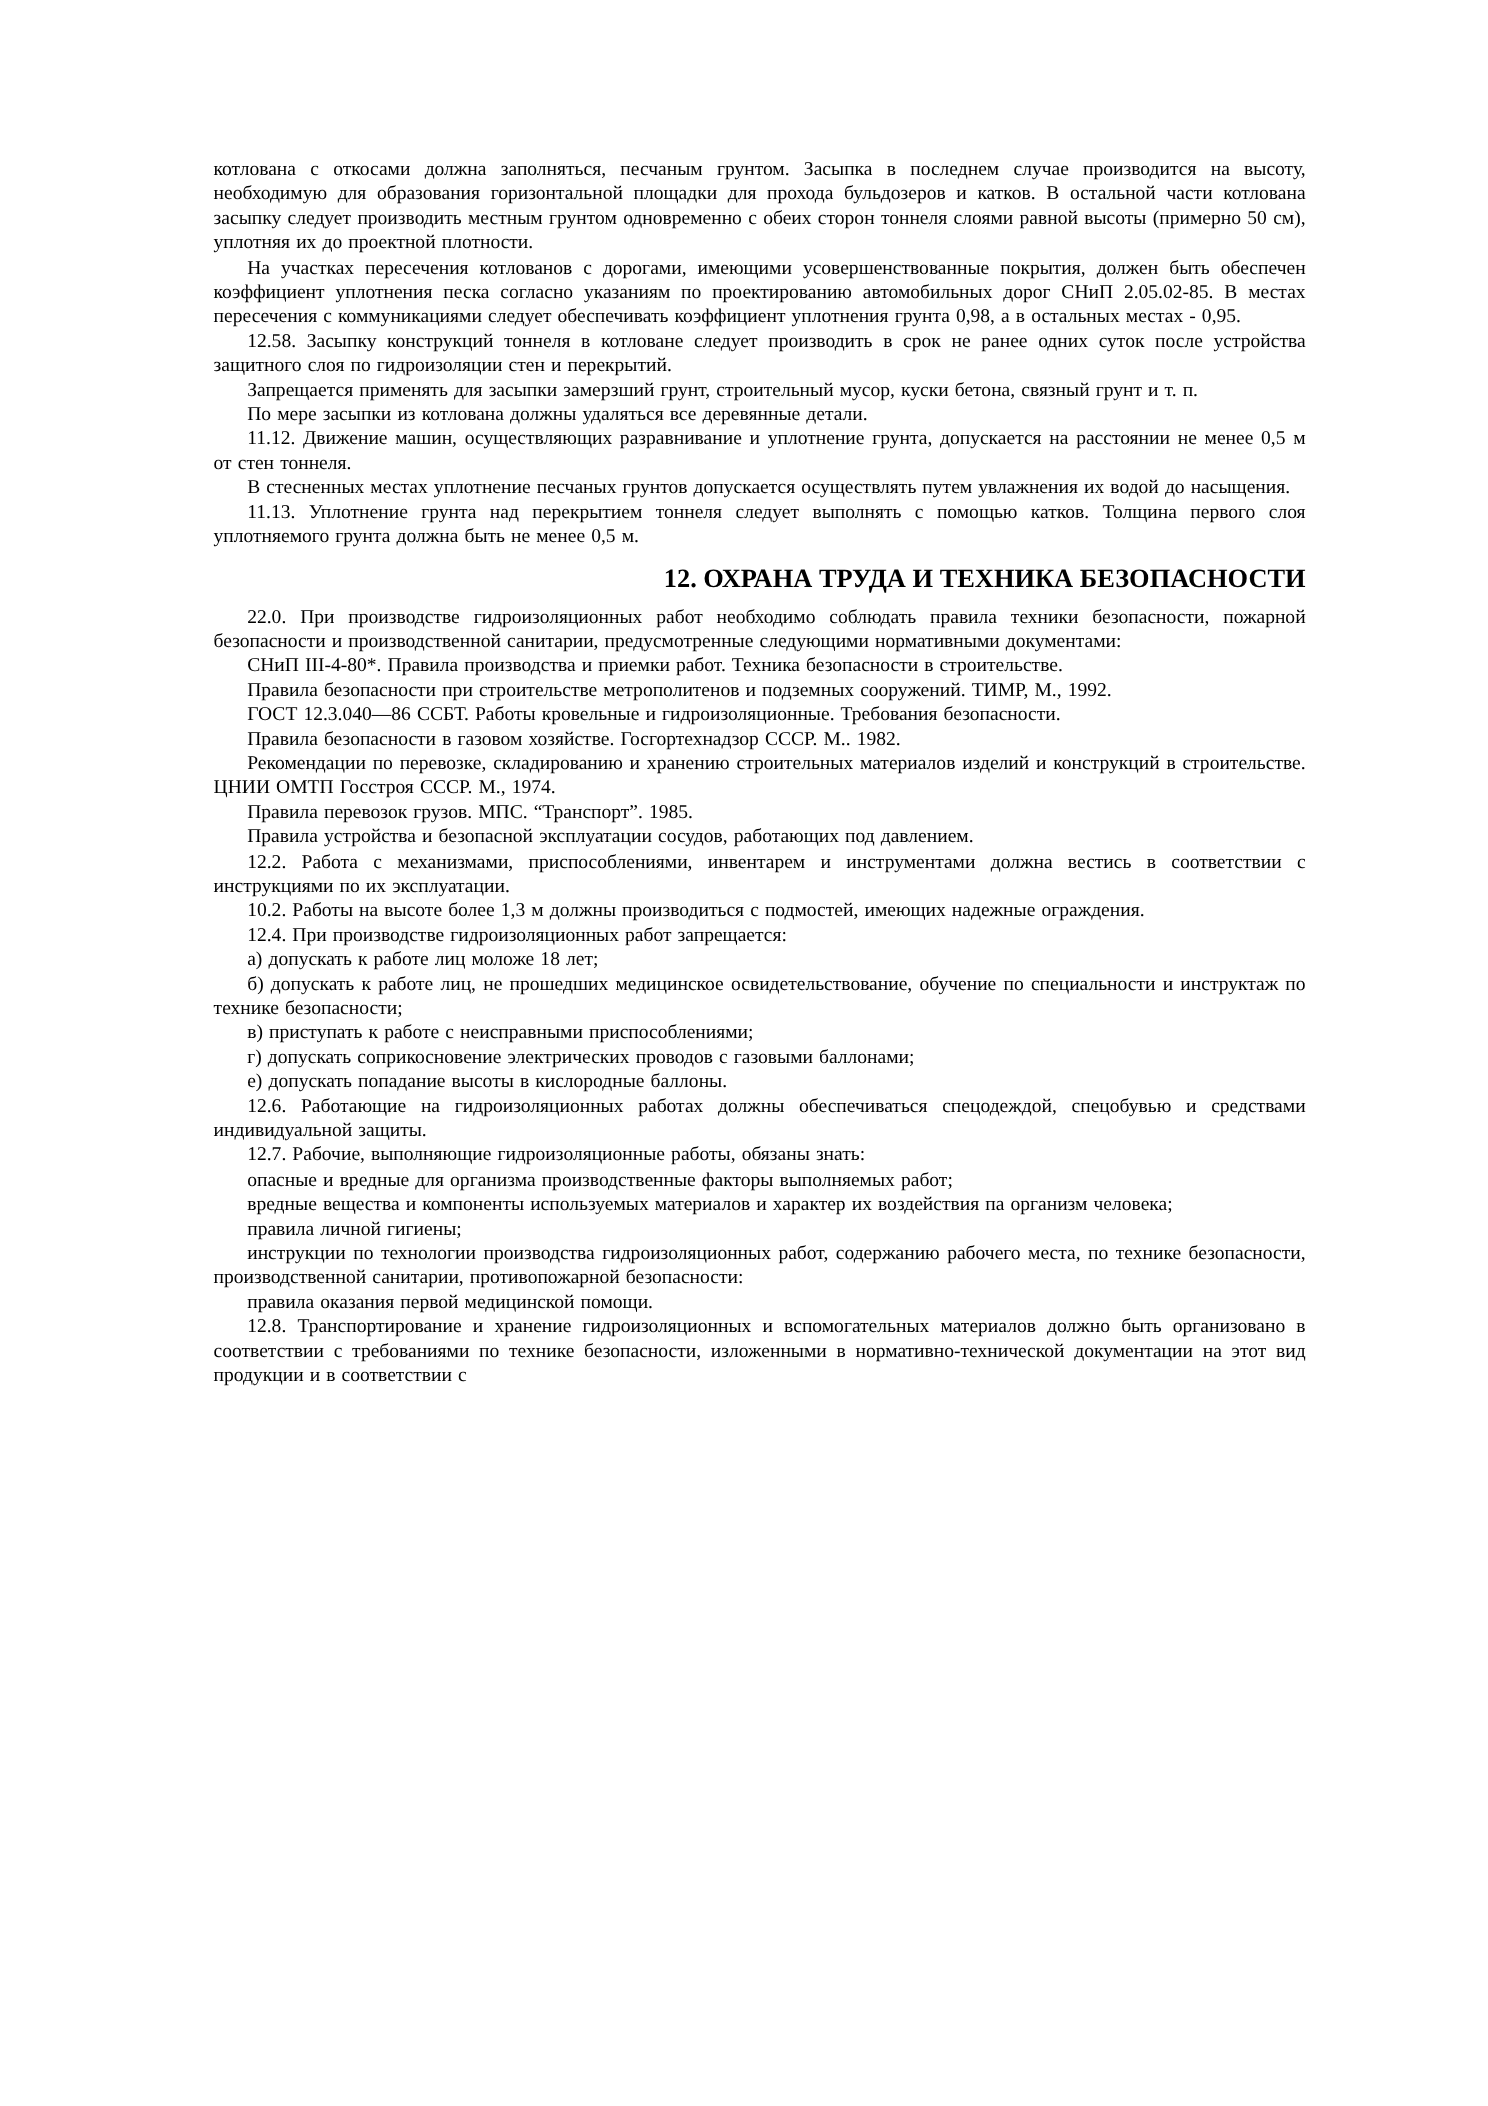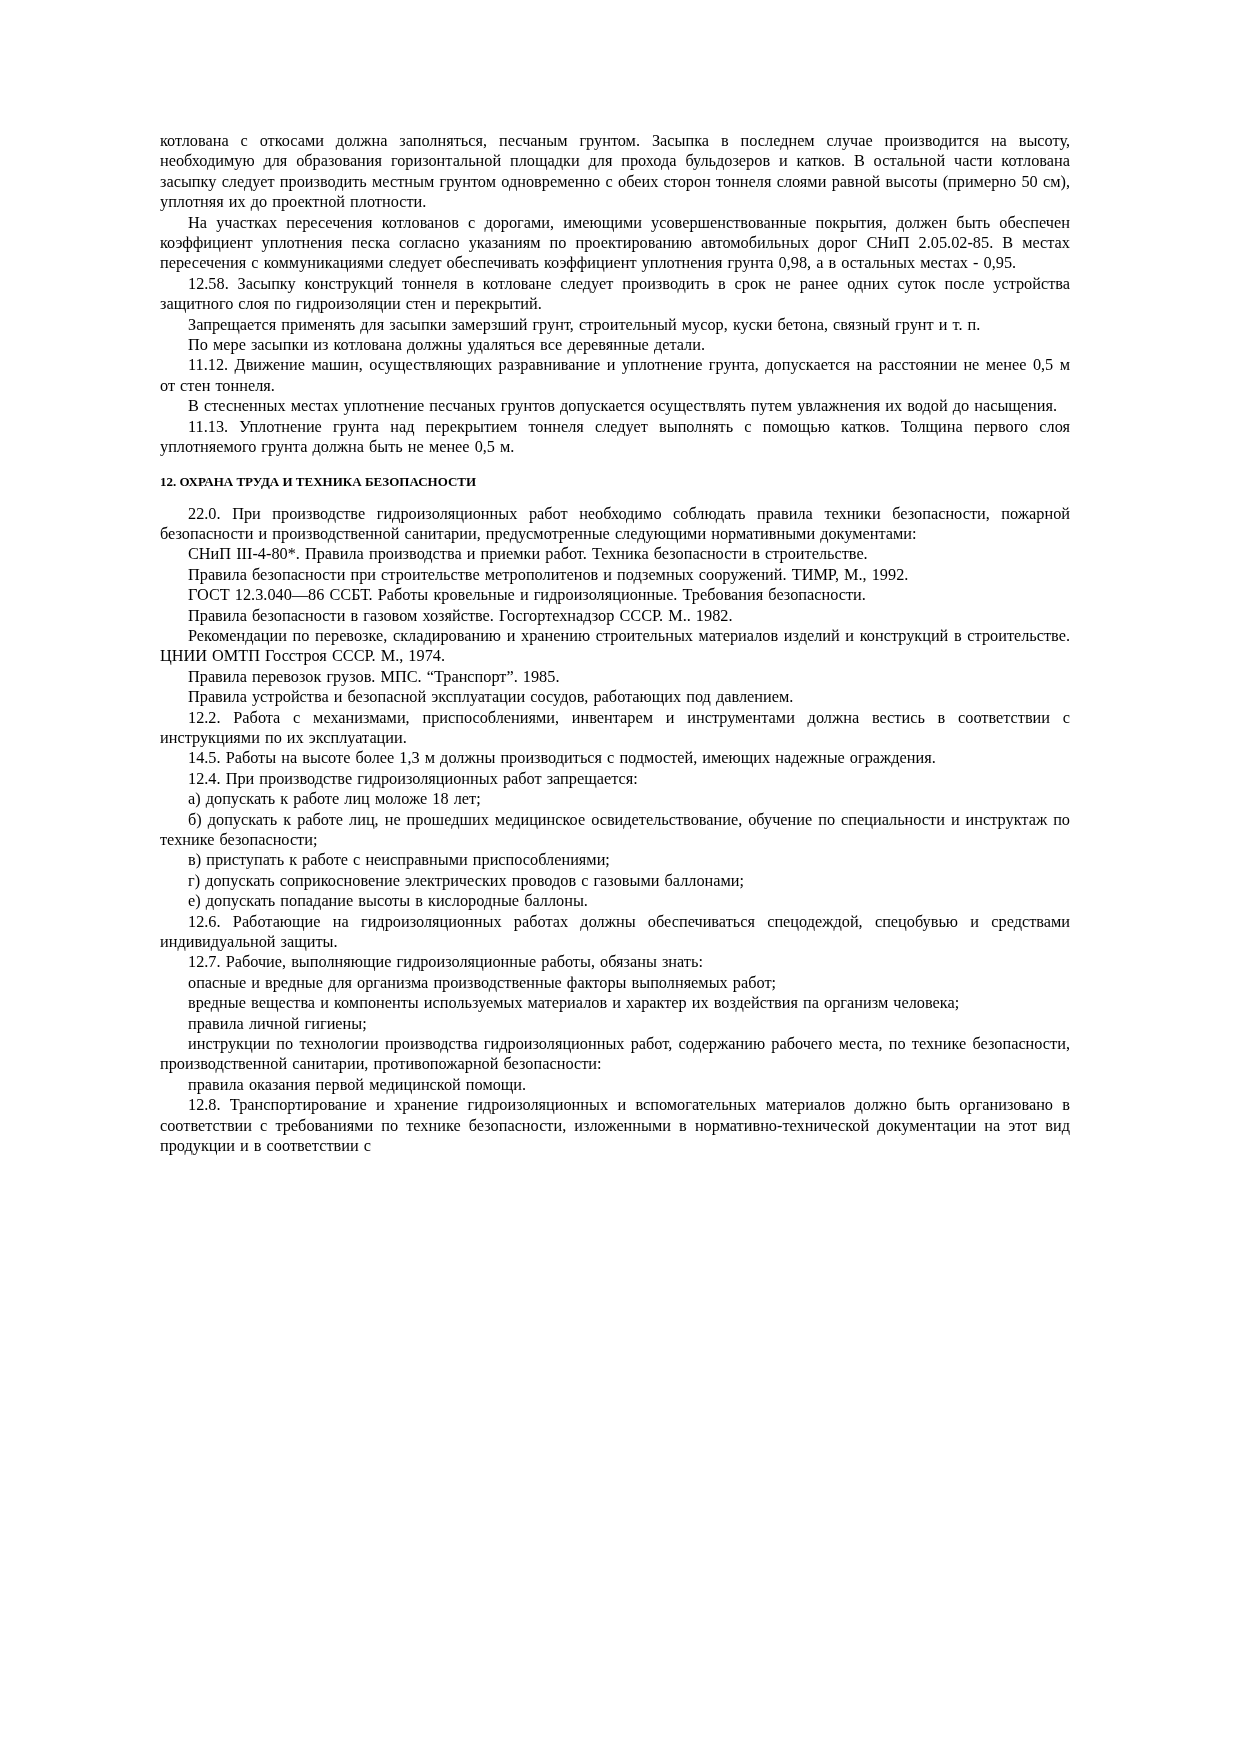--- a/index.html
+++ b/index.html
@@ -11,41 +11,41 @@
     position: relative;
     width: 1240px;
     height: 1755px;
     background: #ffffff;
     color: #000000;
     font-family: "Liberation Serif", "DejaVu Serif", serif;
     overflow: hidden;
   }
   .content {
     position: absolute;
-    left: 160px;
+    left: 178px;
     top: 131px;
     width: 910px;
   }
   .para {
     margin: 0;
     font-size: 16.3px;
     line-height: 20.4px;
     text-align: justify;
     text-indent: 28px;
     word-spacing: 1px;
   }
   .para.no-indent {
     text-indent: 0;
   }
   .heading {
     margin: 14px 0 12px 0;
-    font-size: 13px;
+    font-size: 22px;
     line-height: 20px;
     font-weight: bold;
-    text-align: left;
+    text-align: right;
   }
 </style>
 </head>
 <body>
 
 <div class="page">
   <div class="content">
     <p class="para no-indent">котлована с откосами должна заполняться, песчаным грунтом. Засыпка в последнем случае производится на высоту, необходимую для образования горизонтальной площадки для прохода бульдозеров и катков. В остальной части котлована засыпку следует производить местным грунтом одновременно с обеих сторон тоннеля слоями равной высоты (примерно 50 см), уплотняя их до проектной плотности.</p>
     <p class="para">На участках пересечения котлованов с дорогами, имеющими усовершенствованные покрытия, должен быть обеспечен коэффициент уплотнения песка согласно указаниям по проектированию автомобильных дорог СНиП 2.05.02-85. В местах пересечения с коммуникациями следует обеспечивать коэффициент уплотнения грунта 0,98, а в остальных местах - 0,95.</p>
     <p class="para">12.58. Засыпку конструкций тоннеля в котловане следует производить в срок не ранее одних суток после устройства защитного слоя по гидроизоляции стен и перекрытий.</p>
@@ -59,21 +59,21 @@
 
     <p class="para">22.0. При производстве гидроизоляционных работ необходимо соблюдать правила техники безопасности, пожарной безопасности и производственной санитарии, предусмотренные следующими нормативными документами:</p>
     <p class="para">СНиП III-4-80*. Правила производства и приемки работ. Техника безопасности в строительстве.</p>
     <p class="para">Правила безопасности при строительстве метрополитенов и подземных сооружений. ТИМР, М., 1992.</p>
     <p class="para">ГОСТ 12.3.040—86 ССБТ. Работы кровельные и гидроизоляционные. Требования безопасности.</p>
     <p class="para">Правила безопасности в газовом хозяйстве. Госгортехнадзор СССР. М.. 1982.</p>
     <p class="para">Рекомендации по перевозке, складированию и хранению строительных материалов изделий и конструкций в строительстве. ЦНИИ ОМТП Госстроя СССР. М., 1974.</p>
     <p class="para">Правила перевозок грузов. МПС. “Транспорт”. 1985.</p>
     <p class="para">Правила устройства и безопасной эксплуатации сосудов, работающих под давлением.</p>
     <p class="para">12.2. Работа с механизмами, приспособлениями, инвентарем и инструментами должна вестись в соответствии с инструкциями по их эксплуатации.</p>
-    <p class="para">14.5. Работы на высоте более 1,3 м должны производиться с подмостей, имеющих надежные ограждения.</p>
+    <p class="para">10.2. Работы на высоте более 1,3 м должны производиться с подмостей, имеющих надежные ограждения.</p>
     <p class="para">12.4. При производстве гидроизоляционных работ запрещается:</p>
     <p class="para">а) допускать к работе лиц моложе 18 лет;</p>
     <p class="para">б) допускать к работе лиц, не прошедших медицинское освидетельствование, обучение по специальности и инструктаж по технике безопасности;</p>
     <p class="para">в) приступать к работе с неисправными приспособлениями;</p>
     <p class="para">г) допускать соприкосновение электрических проводов с газовыми баллонами;</p>
     <p class="para">е) допускать попадание высоты в кислородные баллоны.</p>
     <p class="para">12.6. Работающие на гидроизоляционных работах должны обеспечиваться спецодеждой, спецобувью и средствами индивидуальной защиты.</p>
     <p class="para">12.7. Рабочие, выполняющие гидроизоляционные работы, обязаны знать:</p>
     <p class="para">опасные и вредные для организма производственные факторы выполняемых работ;</p>
     <p class="para">вредные вещества и компоненты используемых материалов и характер их воздействия па организм человека;</p>

